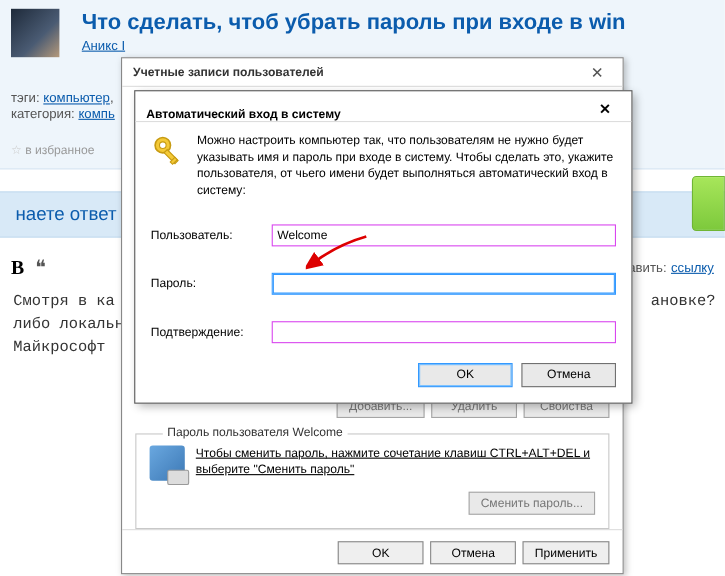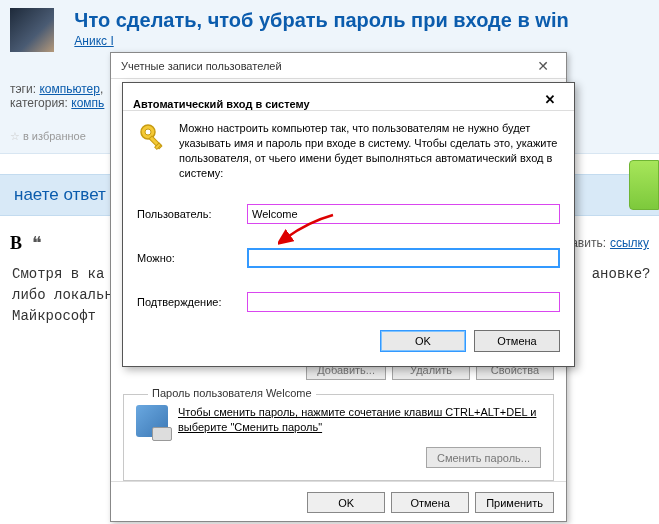--- a/index.html
+++ b/index.html
@@ -23,21 +23,21 @@
   .tb-q { font-family: Georgia, serif; font-size: 18px; margin-right: 10px; color:#555;}
   .tb-spacer { flex:1; }
   .tb-add { color:#555; font-size:12px; margin-right:4px;}
   .tb-link { color:#0b5cad; text-decoration: underline; font-size:12px;}
   .answer-text { font-family: 'Courier New', monospace; font-size: 14px; color:#333; padding: 10px 12px; line-height:1.5; }
   .green-btn { position:absolute; right:0; top:160px; width:30px; height:50px; background: linear-gradient(#a7e65a,#7dc93c); border-radius:4px 0 0 4px; border:1px solid #6fb534;}
 
   
   .outer-dialog { position: absolute; left: 110px; top: 52px; width: 457px; height: 470px; background: #fff; border: 1px solid #888; box-shadow: 2px 2px 6px rgba(0,0,0,.25); font-family: 'Segoe UI', Tahoma, sans-serif; font-size: 11px; color:#000;}
   .titlebar { height: 26px; border-bottom: 1px solid #ddd; display:flex; align-items:center; padding: 0 6px 0 10px; }
-  .titlebar .ttl { flex:1; color:#333; }
+  .titlebar .ttl { flex:1; color:#333;font-weight:bold; }
   .titlebar .x { width: 34px; text-align:center; color:#555; font-size:14px; line-height:20px;}
   .outer-body { padding: 10px 12px 8px 12px; height: calc(100% - 26px); display:flex; flex-direction:column;}
   .mid-btn-row { display:flex; gap:6px; justify-content:flex-end; margin-top: 270px; }
   .win-btn { min-width: 78px; height: 21px; background: #e9e9e9; border:1px solid #a5a5a5; color:#777; font-size:11px; padding: 0 10px; display:inline-flex; align-items:center; justify-content:center;}
   .win-btn.enabled { color:#000; background:#efefef; border:1px solid #888;}
   .groupbox { border:1px solid #c8c8c8; margin-top: 14px; padding: 10px 12px 12px 12px; position:relative;}
   .group-title { position:absolute; top:-8px; left:24px; background:#fff; padding: 0 4px; color:#333; }
   .group-content { display:flex; gap:10px; align-items:flex-start;}
   .kbd-icon { width:32px; height:32px; flex:none; background: linear-gradient(135deg,#6aa8e0,#3c78b5); border-radius:3px; position:relative;}
   .kbd-icon::after{content:''; position:absolute; right:-4px; bottom:-4px; width:18px; height:12px; background:#ddd; border:1px solid #999; border-radius:2px;}
@@ -152,21 +152,21 @@
           </svg>
       </span>
       <span class="desc-text">Можно настроить компьютер так, что пользователям не нужно будет указывать имя и пароль при входе в систему. Чтобы сделать это, укажите пользователя, от чьего имени будет выполняться автоматический вход в систему:</span>
     </div>
 
     <div class="field-row">
       <label>Пользователь:</label>
       <input class="txt" value="Welcome" style="">
     </div>
     <div class="field-row">
-      <label>Можно:</label>
+      <label>Пароль:</label>
       <input class="txt focus" type="password" style="">
     </div>
     <div class="field-row">
       <label>Подтверждение:</label>
       <input class="txt" type="password" style="">
     </div>
 
     <div class="inner-btn-row">
       <span class="inner-btn default">OK</span>
       <span class="inner-btn">Отмена</span>

